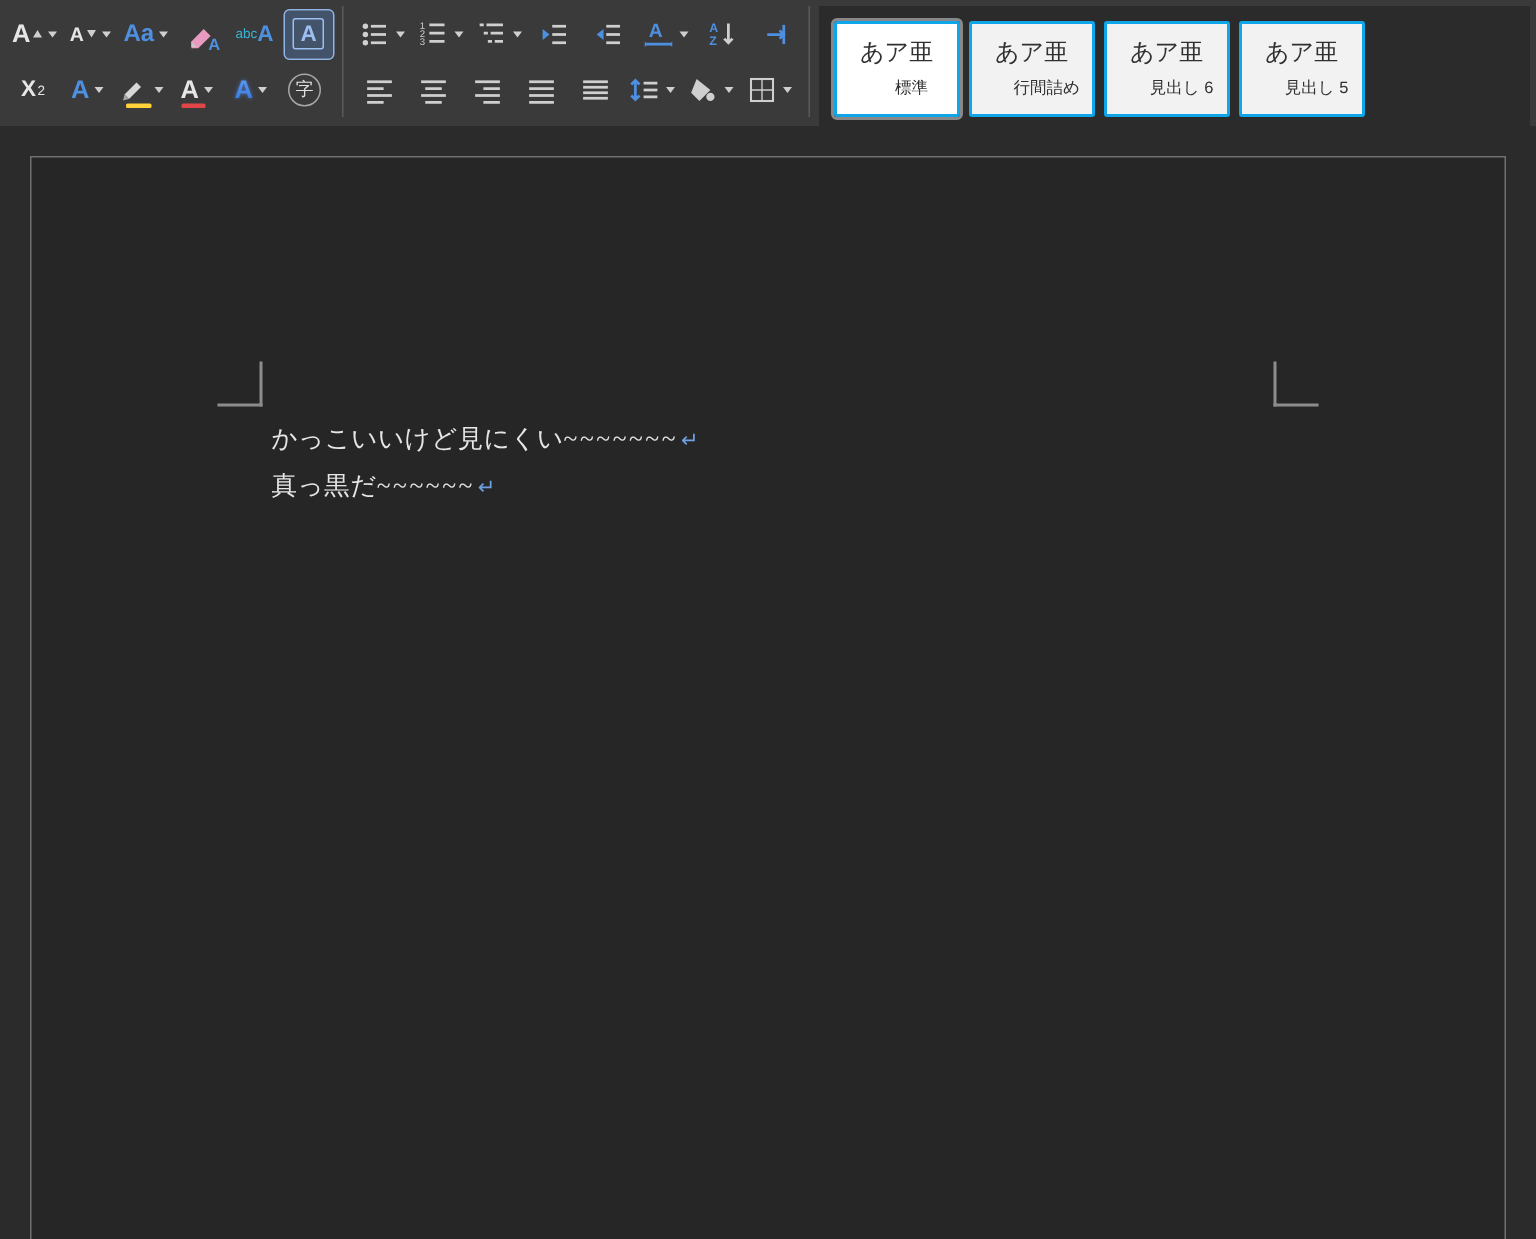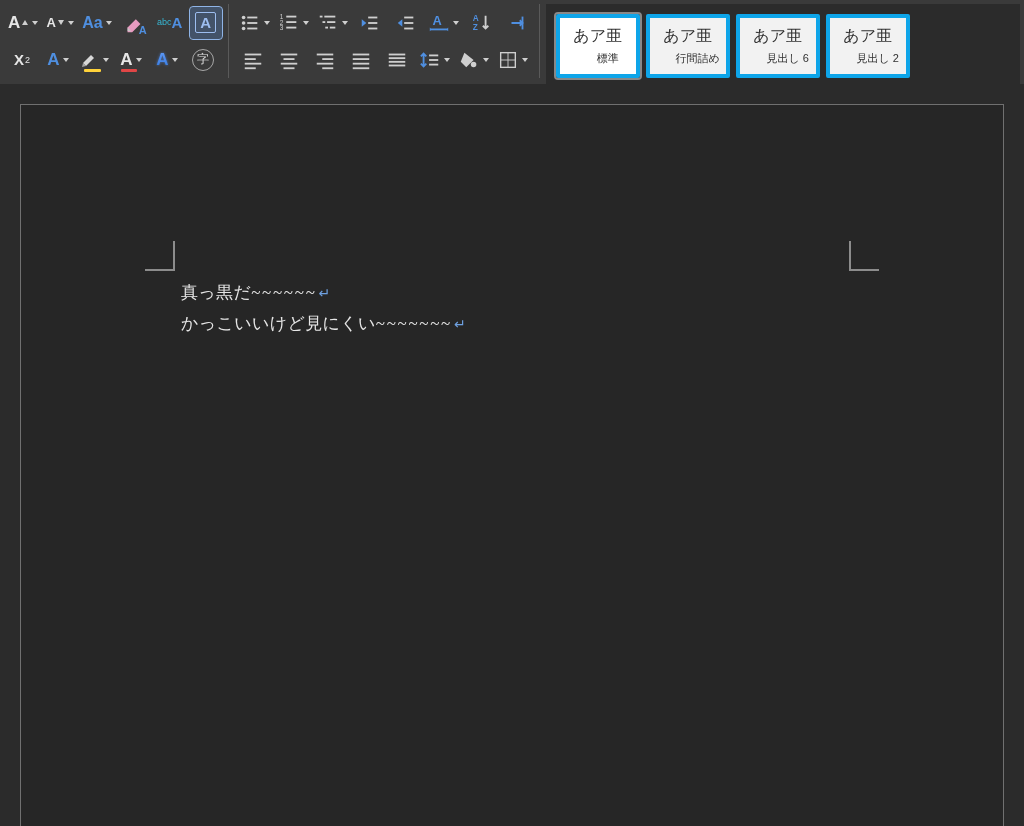--- a/index.html
+++ b/index.html
@@ -52,21 +52,21 @@
   .glyph-A { font-weight: 700; font-size: 17px; font-family: Arial, sans-serif; }
   .glyph-Asmall { font-weight: 700; font-size: 11px; font-family: Arial, sans-serif; }
 
   .underline-bar { position: absolute; bottom: 4px; left: 6px; right: 10px; height: 3px; border-radius: 1px; }
 
   
   .styles-gallery { display: flex; align-items: center; gap: 6px; padding: 4px 4px 4px 10px; background:#2b2b2b; height:84px; flex:1; }
   .style-card {
     width: 84px; height: 64px;
     background: #f2f2f2;
-    border: 4px solid #0ea5e9;
+    border: 2px solid #0ea5e9;
     border-radius: 2px;
     display: flex; flex-direction: column; align-items: center; justify-content: center;
     color: #303030;
     cursor: pointer;
   }
   .style-card.selected { outline: 2px solid #888; outline-offset: 0; background:#ffffff; }
   .style-sample { font-size: 16px; line-height: 1.2; margin-bottom: 6px; }
   .style-label  { font-size: 11px; margin-left: 20px; }
 
   
@@ -321,39 +321,39 @@
       <div class="style-card">
         <div class="style-sample">あア亜</div>
         <div class="style-label">行間詰め</div>
       </div>
       <div class="style-card">
         <div class="style-sample">あア亜</div>
         <div class="style-label">見出し 6</div>
       </div>
       <div class="style-card">
         <div class="style-sample">あア亜</div>
-        <div class="style-label">見出し 2</div>
+        <div class="style-label">見出し 5</div>
       </div>
     </div>
   </div>
 
   <div class="doc-wrap">
     <div class="page">
       <div class="crop tl">
           <span class="h"></span>
           <span class="v"></span>
         </div>
       <div class="crop tr">
           <span class="h"></span>
           <span class="v"></span>
         </div>
 
       <div class="text-area">
         <div>
+          <span>かっこいいけど見にくい</span><span class="tilde-run">~~~~~~~</span><span class="para-mark">↵</span>
+        </div>
+        <div>
           <span>真っ黒だ</span><span class="tilde-run">~~~~~~</span><span class="para-mark">↵</span>
-        </div>
-        <div>
-          <span>かっこいいけど見にくい</span><span class="tilde-run">~~~~~~~</span><span class="para-mark">↵</span>
         </div>
       </div>
     </div>
   </div>
 </div>
 
 </body></html>

